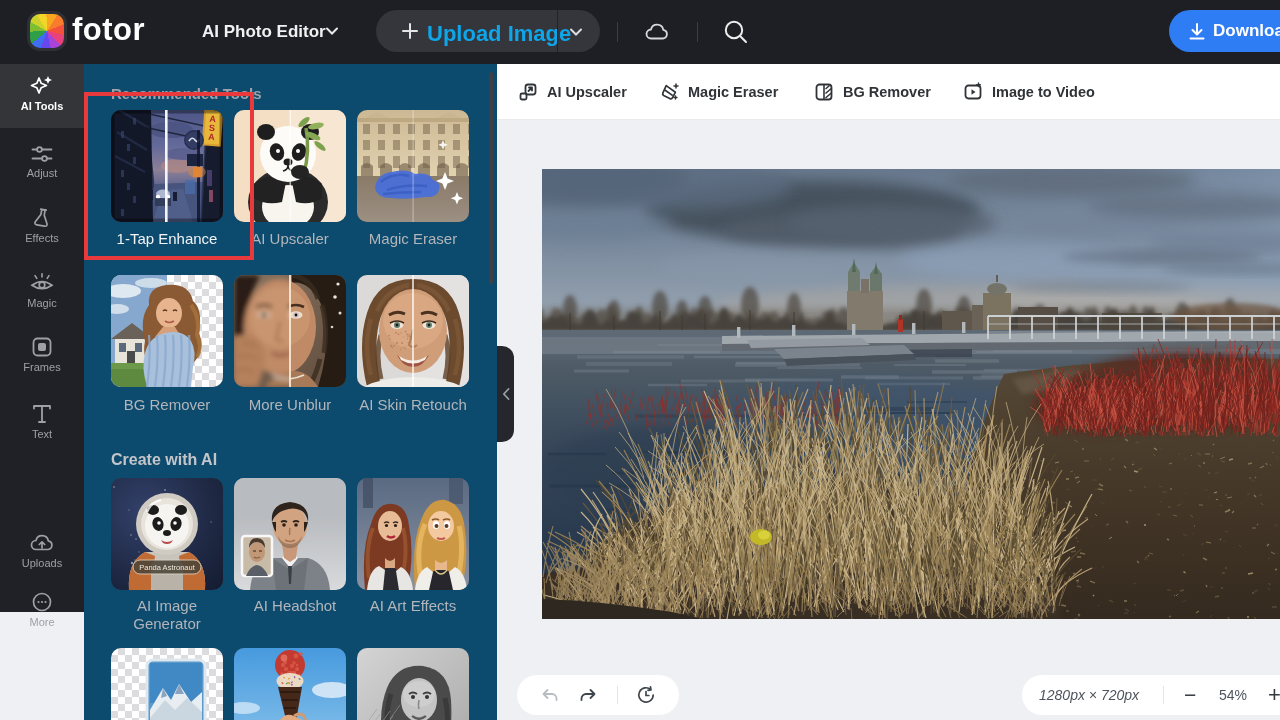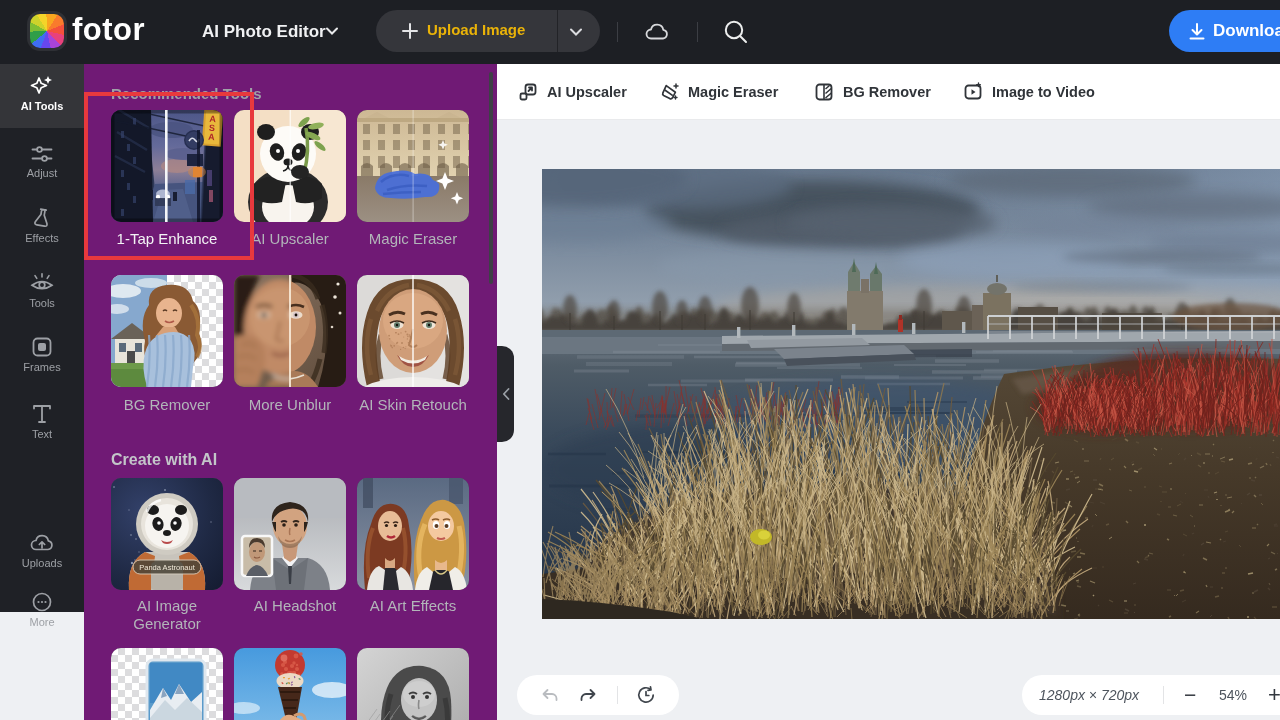--- a/index.html
+++ b/index.html
@@ -12,21 +12,21 @@
   #logoword { position:absolute; left:72px; top:12px; font-size:31px; font-weight:bold; color:#fff; letter-spacing:0.5px; }
   #uploadbtn { position:absolute; left:376px; top:10px; width:224px; height:42px; border-radius:21px; background:#35363b; }
   #downloadbtn { position:absolute; left:1169px; top:10px; width:160px; height:42px; border-radius:21px; background:#2e7df5; }
   .vsep { position:absolute; top:22px; width:1px; height:20px; background:#3c3e44; }
   #sidebar { position:absolute; left:0; top:64px; width:84px; height:548px; background:#1f2126; z-index:20; }
   .sbitem { position:absolute; left:0; width:84px; height:64px; text-align:center; color:#9da0a5; }
   .sbitem.active { background:#343539; color:#fff; }
   .sbitem svg { display:block; margin:10px auto 2px; }
   .sblabel { font-size:11px; display:block; }
   .sbitem.active .sblabel { font-weight:bold; }
-  #panel { position:absolute; left:84px; top:64px; width:413px; height:656px; background:#701a75; overflow:hidden; z-index:10; }
+  #panel { position:absolute; left:84px; top:64px; width:413px; height:656px; background:#0c4a6e; overflow:hidden; z-index:10; }
   .phead { position:absolute; left:27px; font-size:15px; font-weight:bold; color:#9fa2a7; }
   .tile { position:absolute; width:112px; height:112px; border-radius:10px; overflow:hidden; background:#44464c; }
   .tile svg { display:block; }
   .tlabel { position:absolute; width:130px; text-align:center; font-size:15px; color:#b2b5b9; line-height:18px; }
   #redrect { position:absolute; left:0px; top:28px; width:170px; height:168px; border:4px solid #e8393d; z-index:5; }
   #sbthumb { position:absolute; left:405px; top:8px; width:4px; height:212px; border-radius:2px; background:#3e4046; }
   #main { position:absolute; left:497px; top:64px; width:783px; height:656px; }
   #tabbar { position:absolute; left:0; top:0; width:783px; height:56px; background:#fff; border-bottom:1px solid #e9eaec; }
   .tab { position:absolute; top:0; height:55px; display:flex; align-items:center; gap:8px; color:#303439; font-size:14.5px; font-weight:bold; }
   #canvas { position:absolute; left:0; top:57px; width:783px; height:599px; background:#eef0f3; }
@@ -42,21 +42,21 @@
   <div id="logoicon"></div>
   <div id="logoword">fotor</div>
   <div style="position:absolute;left:202px;top:22px;color:#f0f1f3;font-size:17px;font-weight:bold;">AI Photo Editor</div>
   <svg class="abs" style="left:325px;top:26px" width="14" height="10" viewBox="0 0 14 10">
       <path d="M2 2.5 L7 7.5 L12 2.5" stroke="#e8e9eb" stroke-width="2" fill="none" stroke-linecap="round"></path>
     </svg>
   <div id="uploadbtn">
     <svg class="abs" style="left:25px;top:12px" width="18" height="18" viewBox="0 0 18 18">
         <path d="M9 2 V16 M2 9 H16" stroke="#e4e5e7" stroke-width="2" stroke-linecap="round"></path>
       </svg>
-    <div style="position:absolute;left:51px;top:11px;font-size:15px;font-weight:bold;color:#eab308;">Upload Image</div>
+    <div style="position:absolute;left:51px;top:11px;font-size:22px;font-weight:bold;color:#0ea5e9;">Upload Image</div>
     <div style="position:absolute;left:181px;top:0;width:1px;height:42px;background:#222327;"></div>
     <svg class="abs" style="left:192px;top:17px" width="16" height="10" viewBox="0 0 16 10">
         <path d="M3 2.5 L8 7.5 L13 2.5" stroke="#dcdde0" stroke-width="2" fill="none" stroke-linecap="round"></path>
       </svg>
   </div>
   <div class="vsep" style="left:617px;"></div>
   <svg class="abs" style="left:644px;top:20px" width="26" height="24" viewBox="0 0 26 22">
       <path d="M7 17.5 A4.5 4.5 0 0 1 7 8.5 A6.3 6.3 0 0 1 19.3 8.8 A4.4 4.4 0 0 1 19 17.5 Z" stroke="#d7d8db" stroke-width="1.8" fill="none" stroke-linejoin="round"></path>
     </svg>
   <div class="vsep" style="left:697px;"></div>
@@ -96,21 +96,21 @@
         <path d="M9.2 3.5 H14.8 M10.3 3.5 V8.8 L6.2 16.6 Q5 19.6 8.1 19.6 H15.9 Q19 19.6 17.8 16.6 L13.7 8.8 V3.5" stroke="#9da0a5" stroke-width="1.7" fill="none" stroke-linecap="round" stroke-linejoin="round" transform="rotate(10 12 12)"></path>
       </svg>
       <span class="sblabel">Effects</span>
     </div>
     <div class="sbitem" style="top:197px">
       <svg width="26" height="24" viewBox="0 0 26 24">
         <path d="M13 2.8 V6 M6 4.6 L7.8 7.4 M20 4.6 L18.2 7.4" stroke="#9da0a5" stroke-width="1.6" stroke-linecap="round"></path>
         <path d="M3 14.2 Q13 6.8 23 14.2 Q13 21.2 3 14.2 Z" stroke="#9da0a5" stroke-width="1.7" fill="none"></path>
         <circle cx="13" cy="14" r="2.8" stroke="#9da0a5" stroke-width="1.7" fill="none"></circle>
       </svg>
-      <span class="sblabel">Tools</span>
+      <span class="sblabel">Magic</span>
     </div>
     <div class="sbitem" style="top:261px">
       <svg width="24" height="24" viewBox="0 0 24 24">
         <rect x="3.5" y="3.5" width="17" height="17" rx="4" stroke="#9da0a5" stroke-width="1.8" fill="none"></rect>
         <rect x="8" y="8" width="8" height="8" rx="2" fill="#9da0a5"></rect>
       </svg>
       <span class="sblabel">Frames</span>
     </div>
     <div class="sbitem" style="top:328px">
       <svg width="24" height="24" viewBox="0 0 24 24">

